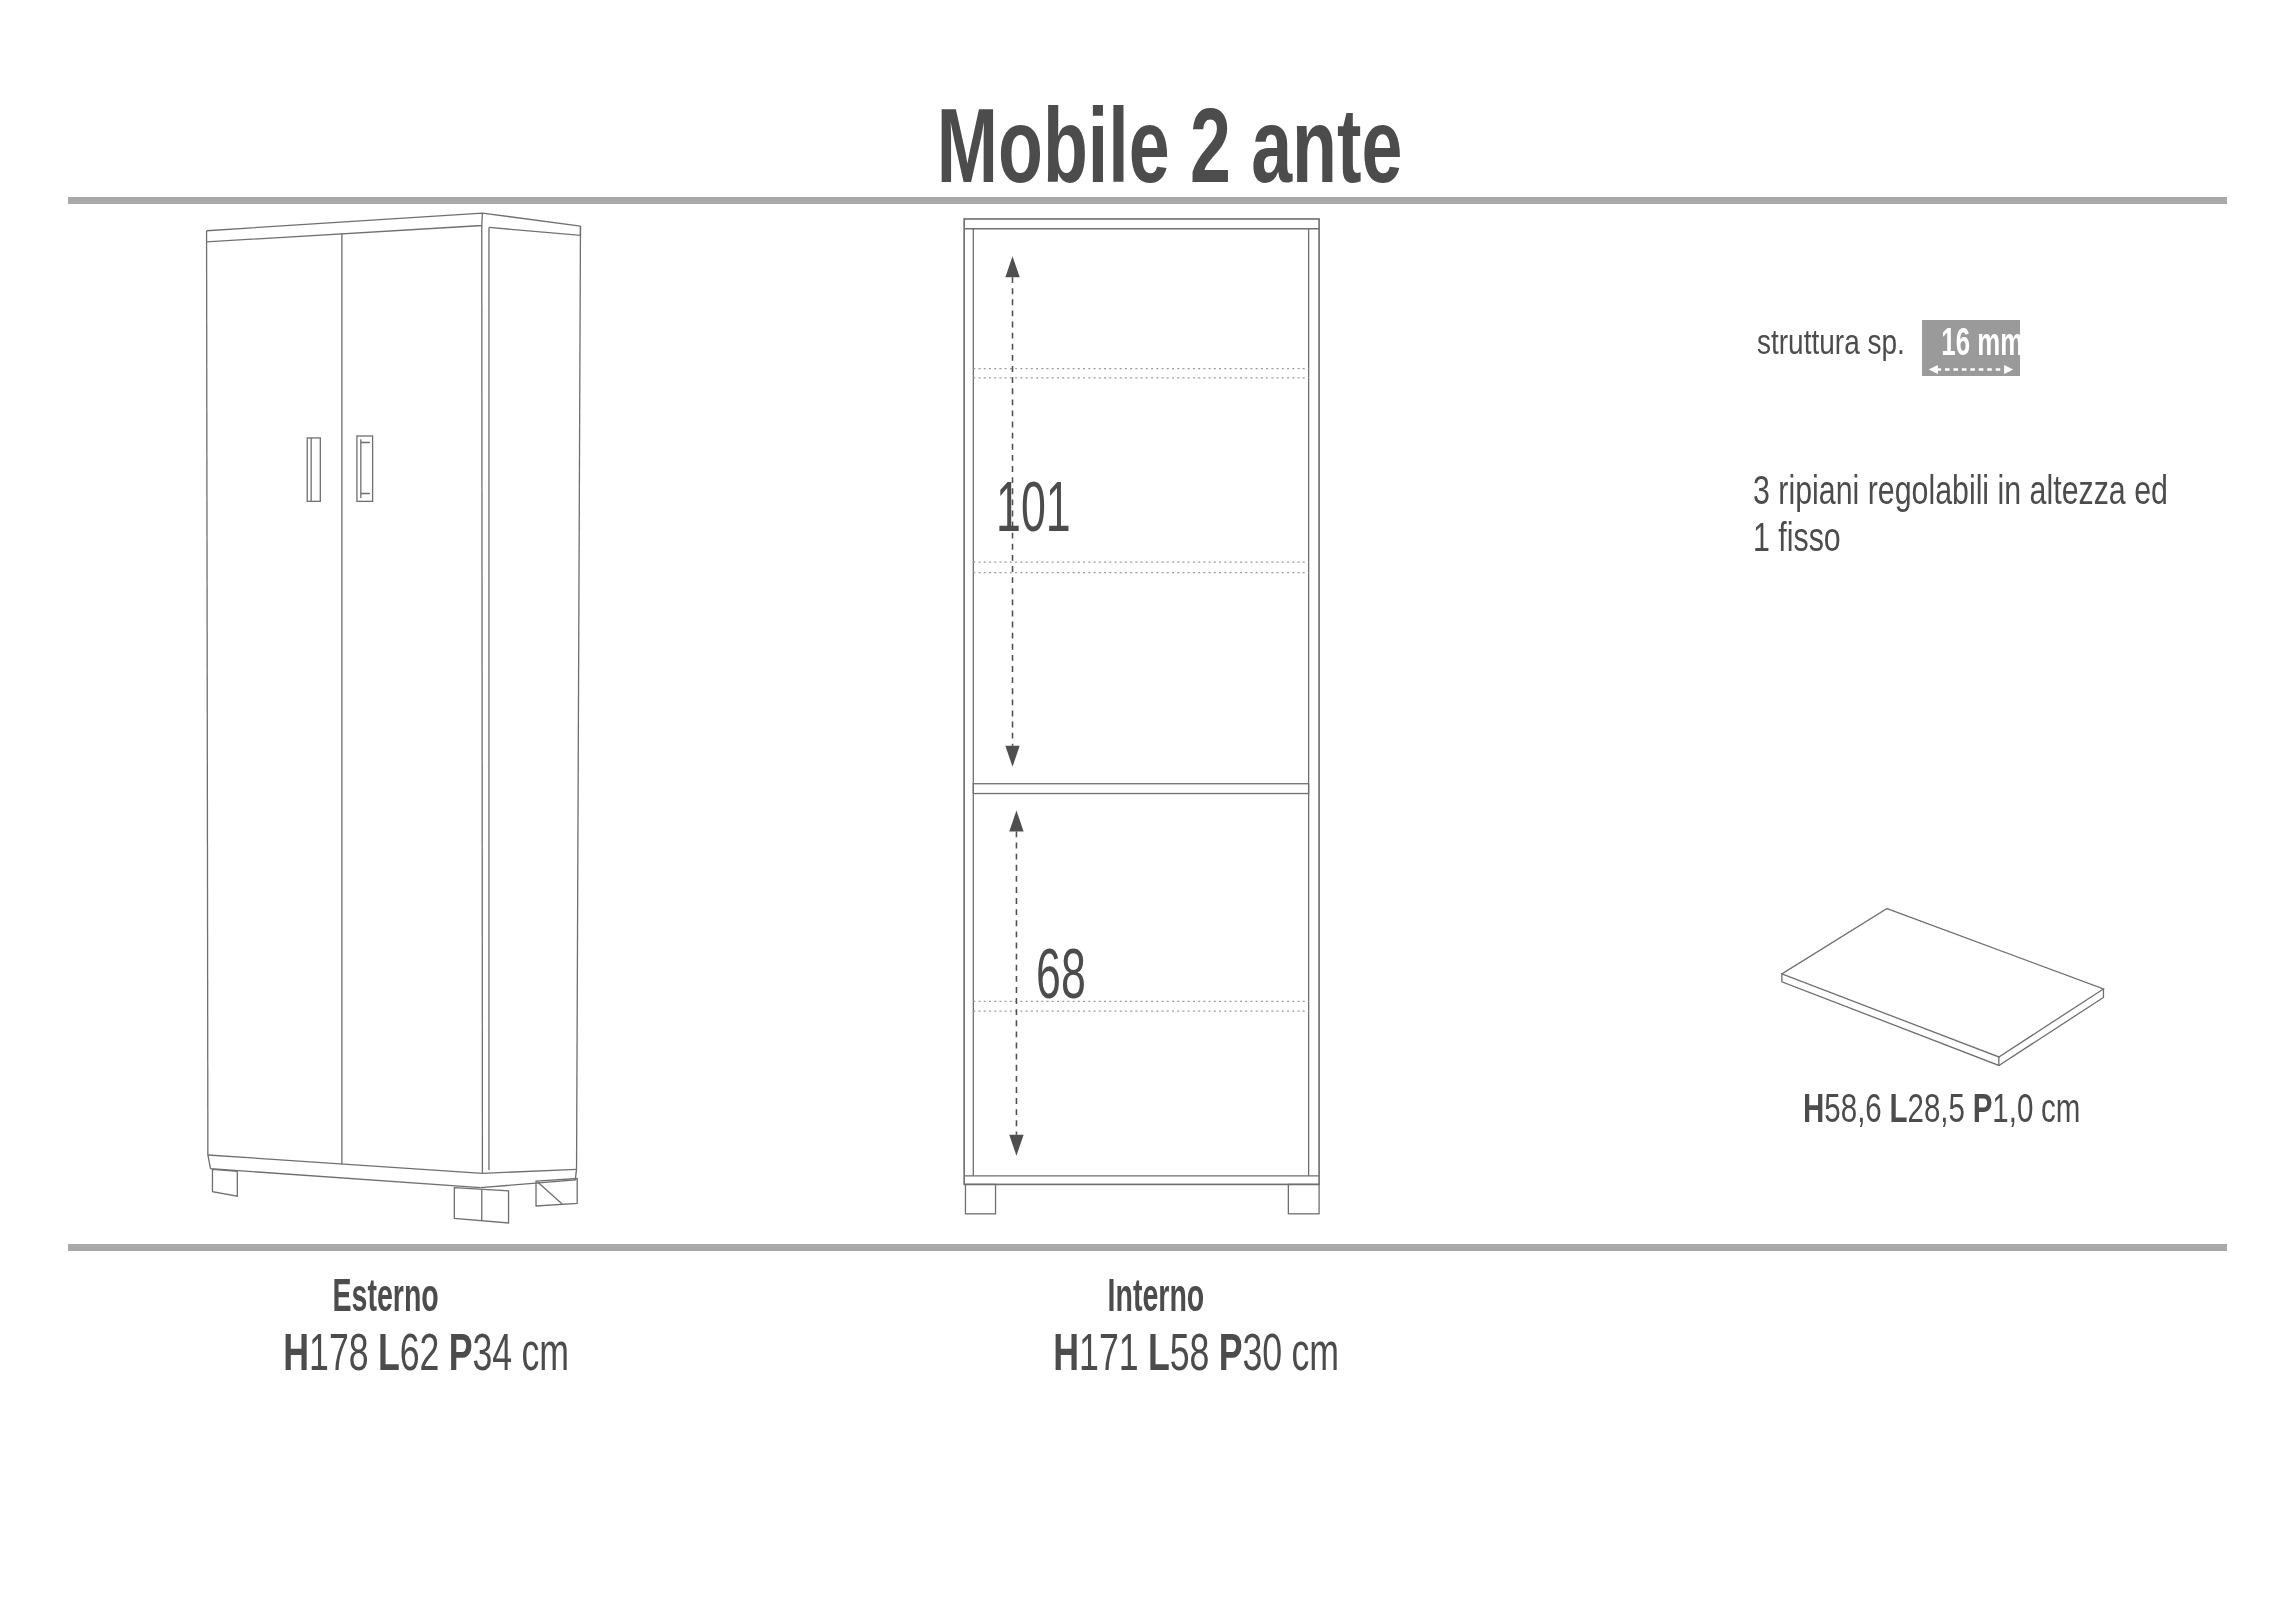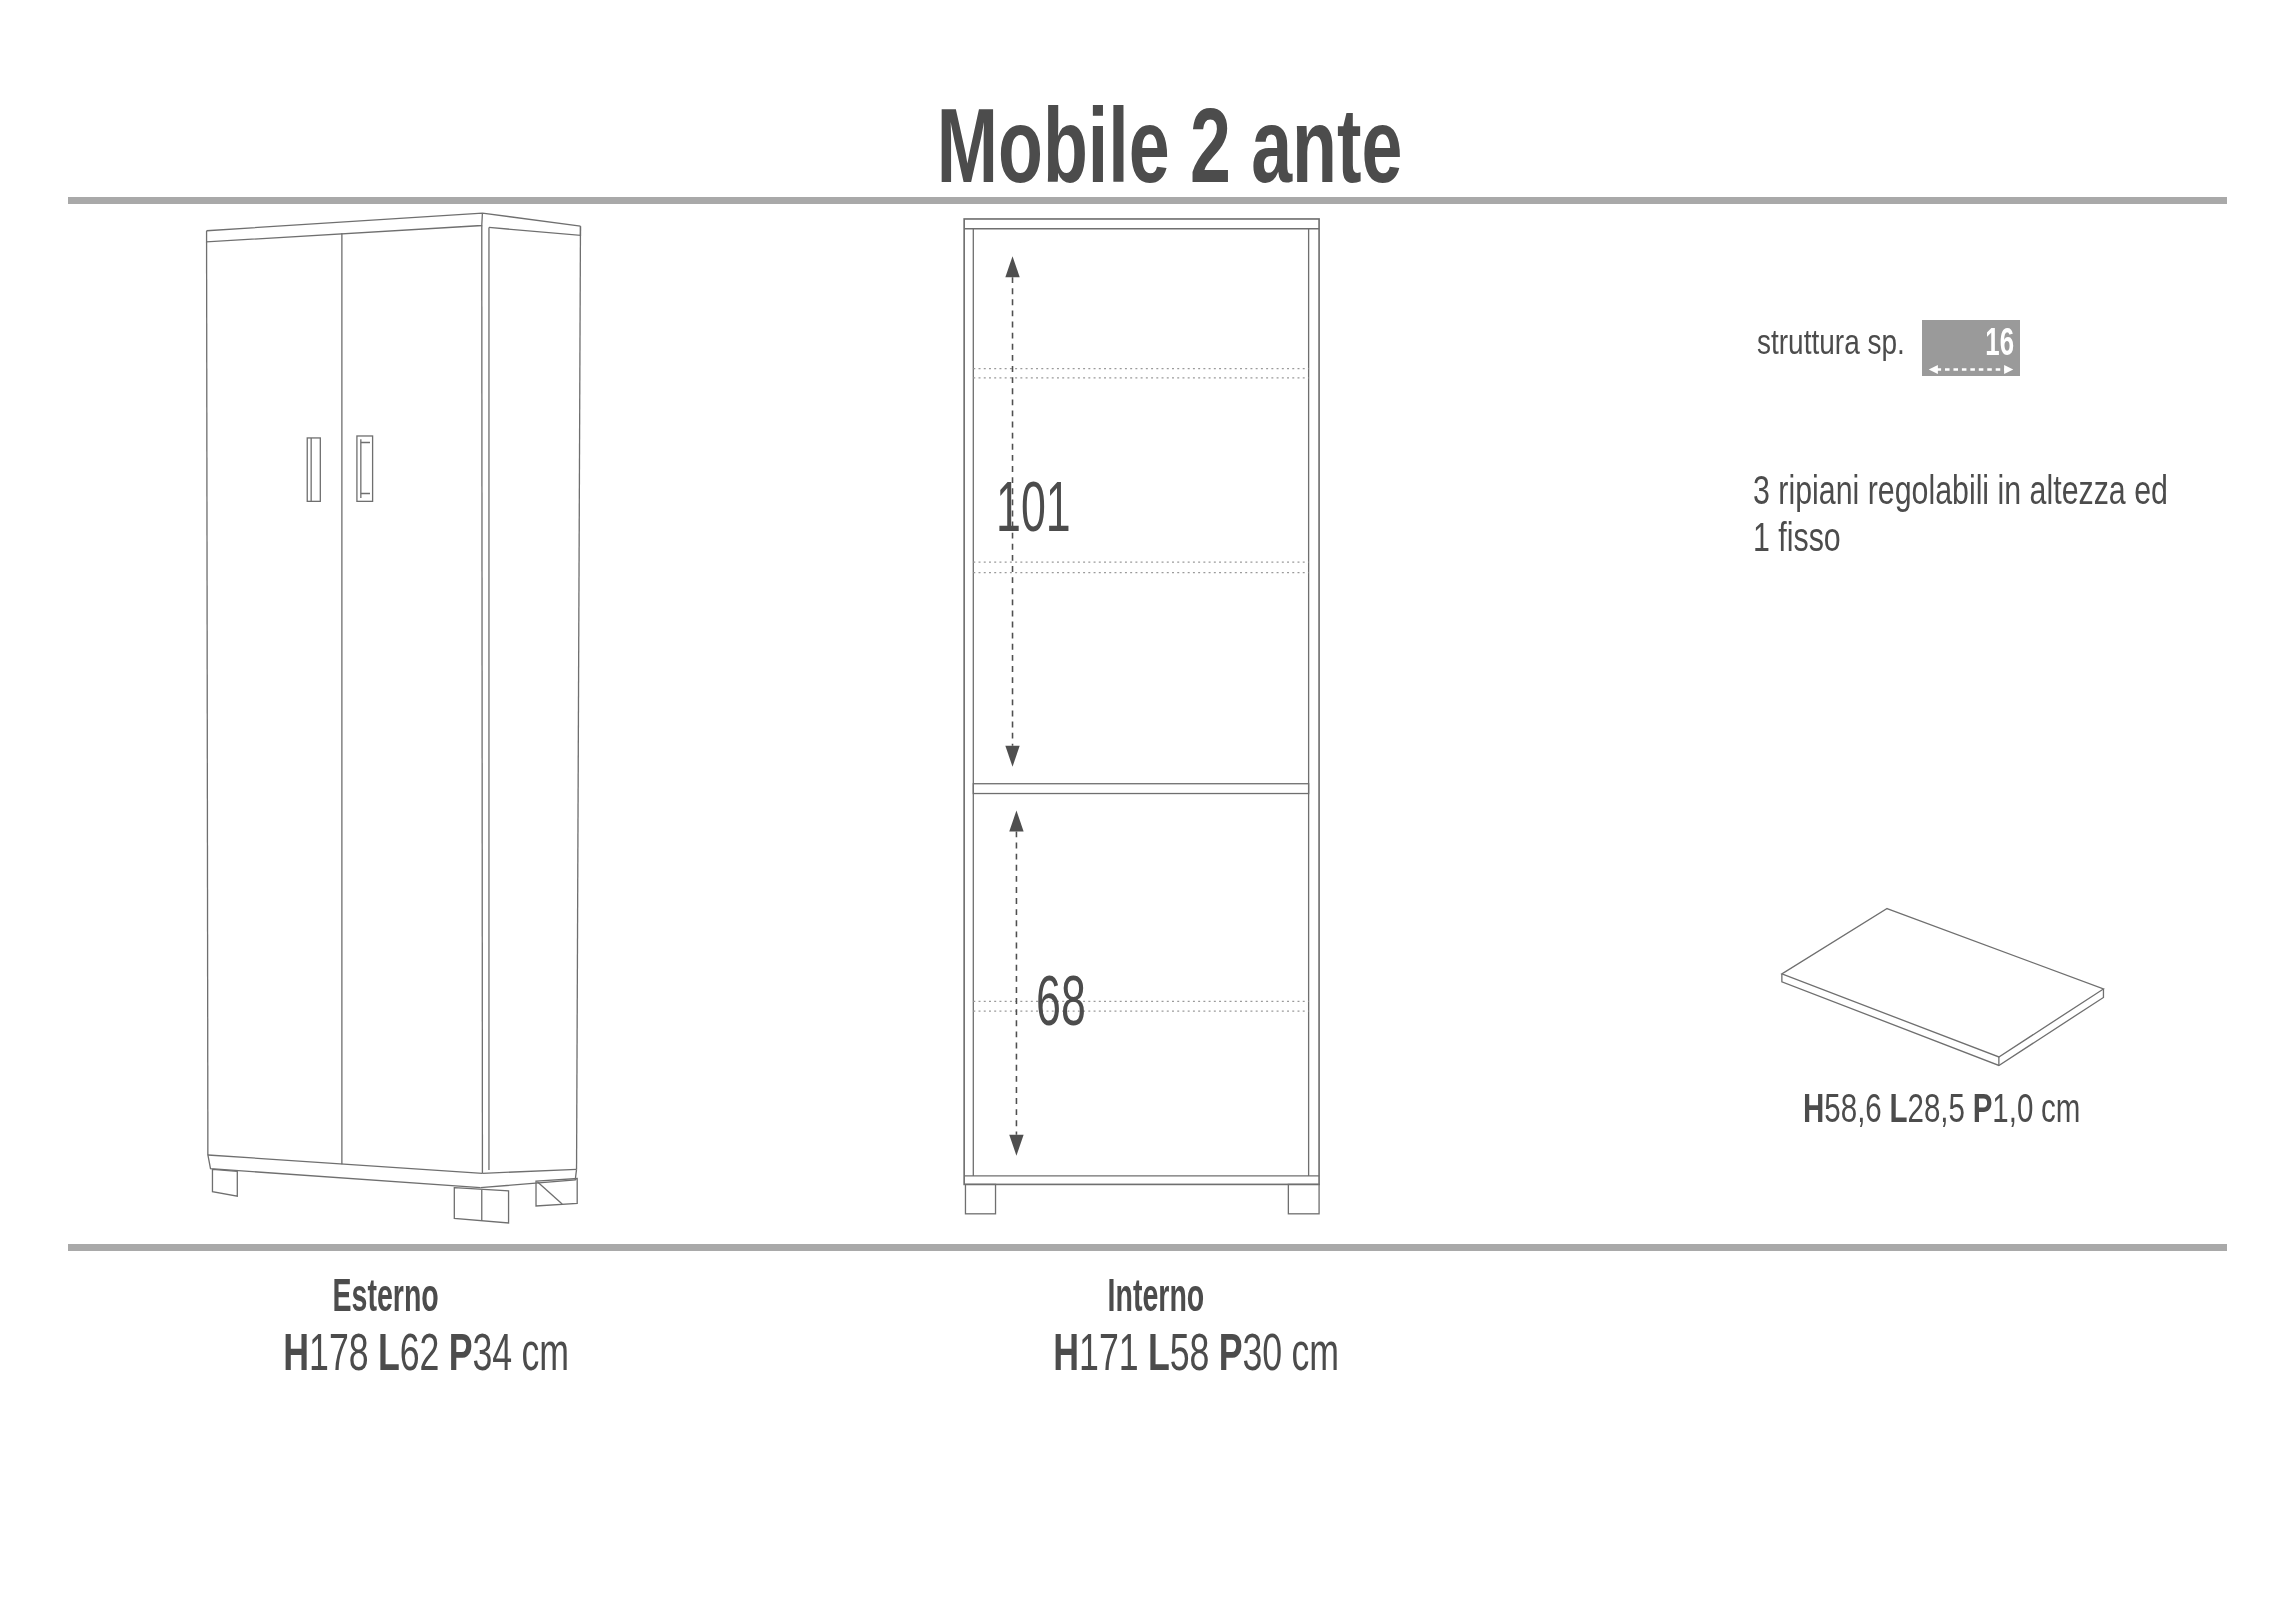--- a/index.html
+++ b/index.html
@@ -12,28 +12,28 @@
   
   .squeeze{display:inline-block;transform:scaleX(var(--sx,.72));transform-origin:left center;white-space:nowrap;}
   .center{text-align:center;}
   .center .squeeze{transform-origin:center center;}
   .rule{position:absolute;left:68px;width:2159px;background:var(--rule,#a9a9a9);}
   #top-rule{top:197px;height:6.5px;}
   #bottom-rule{top:1244px;height:7.2px;}
   #title{left:0;top:86px;width:2295px;font-size:105px;font-weight:700;letter-spacing:0;margin-left:22px;}
   .dimnum{font-size:71px;font-weight:400;color:var(--text,#4c4c4c);}
   #dim-upper{left:996px;top:466px;}
-  #dim-lower{left:1036px;top:960px;}
+  #dim-lower{left:1036px;top:933px;}
   
   #struttura-label{left:1757px;top:322px;font-size:35px;}
   #thickness-box{
     left:1922px;top:320px;width:98px;height:56px;background:var(--hl,#9a9a9a);
     color:#fff;text-align:center;
   }
-  #thickness-box .val{display:block;font-size:38px;line-height:39px;font-weight:700;margin-top:2.6px;padding-left:44px;}
+  #thickness-box .val{display:block;font-size:38px;line-height:39px;font-weight:700;margin-top:2.6px;}
   #thickness-box svg{display:block;margin:1.3px auto 0 auto;}
   #shelf-note{left:1753px;top:467px;font-size:41px;line-height:47px;}
   #shelf-dims{left:1803px;top:1085px;font-size:41px;}
   
   .f-label{font-size:46px;font-weight:700;}
   .f-dims{font-size:51px;}
   #esterno-label,#esterno-dims,#esterno-peso{left:222px;width:327px;}
   #interno-label,#interno-dims{left:992px;width:327px;}
   #esterno-label,#interno-label{top:1268px;text-align:center;}
   #esterno-dims,#interno-dims{top:1323px;}

